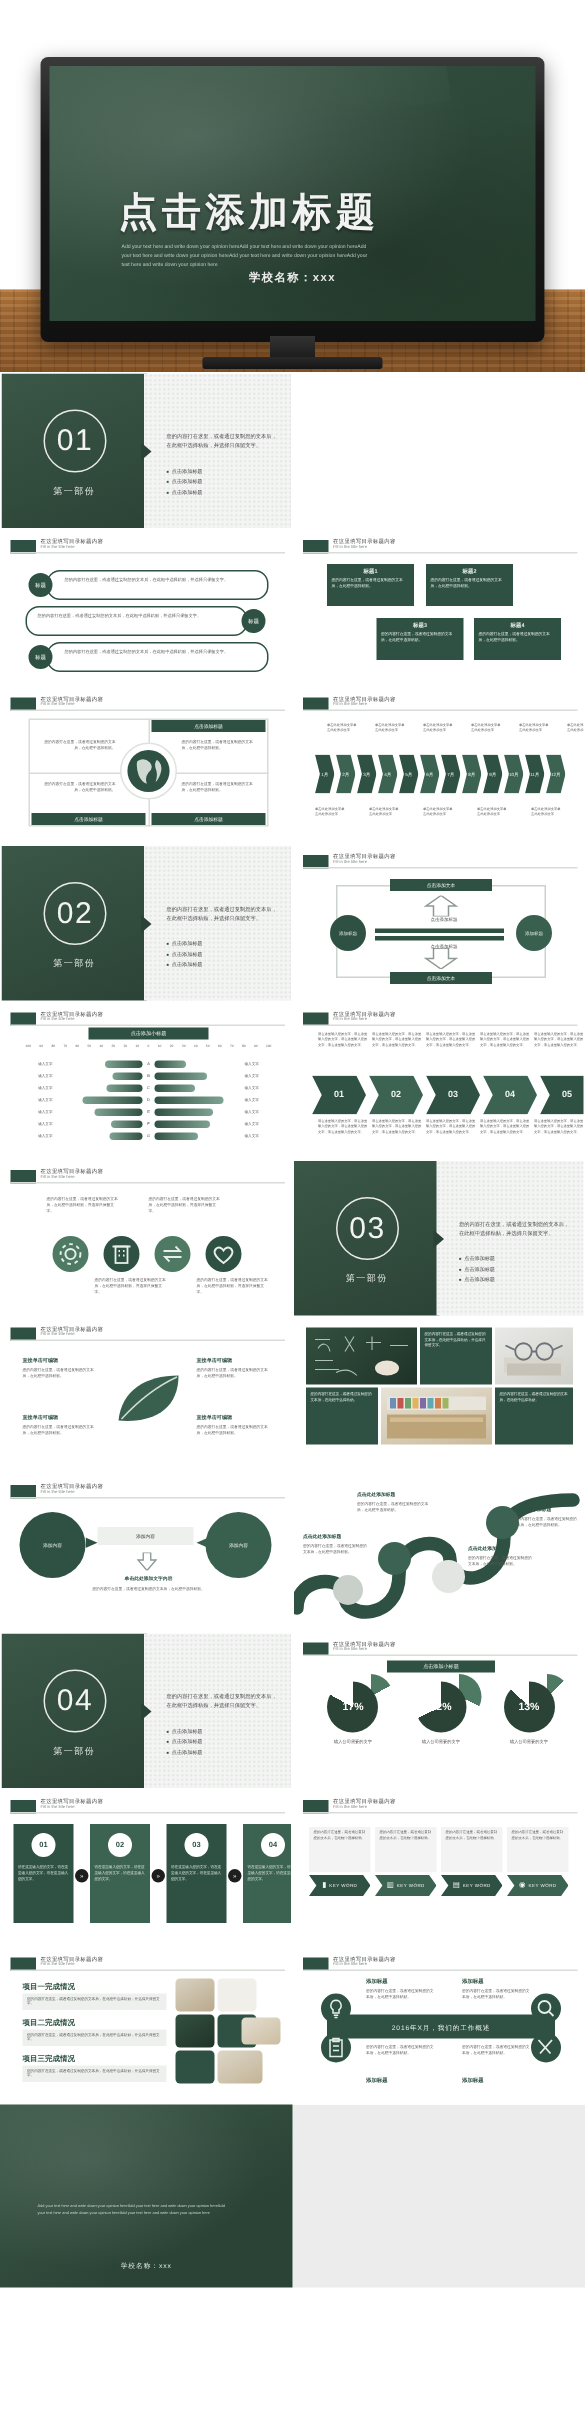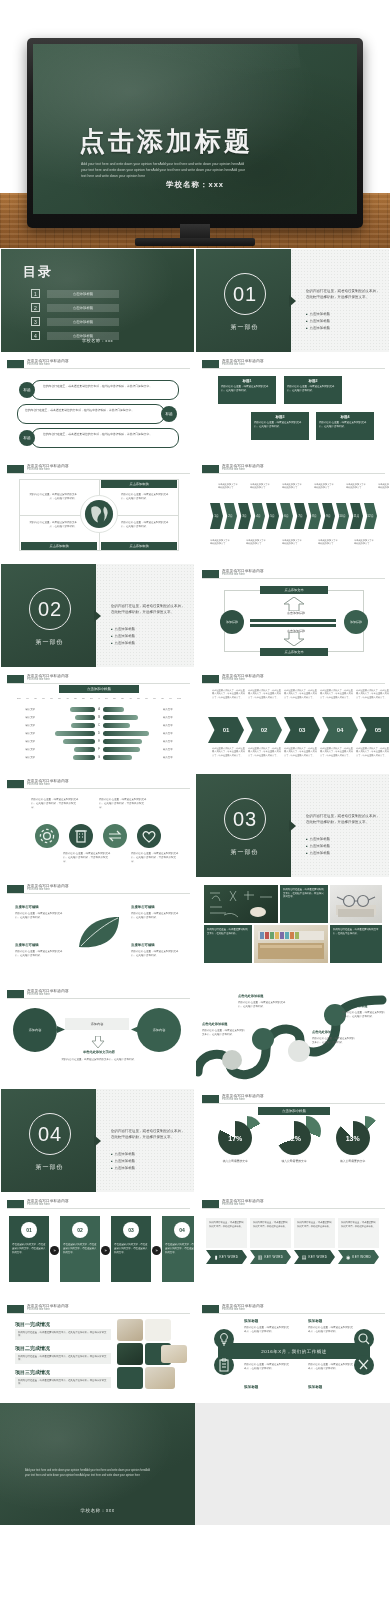--- a/index.html
+++ b/index.html
@@ -153,40 +153,20 @@
         <div class="hero-school">学校名称：xxx</div>
       </div>
     </div>
     <div class="tv-neck"></div>
     <div class="tv-stand"></div>
   </div>
 
   <div class="grid">
 
     <div class="row">
-      <div class="slide catalog">
-        <div class="ct">目录</div>
-        <div class="cat-row" style="top:40px">
-          <div class="cat-num">1</div>
-          <div class="cat-bar">点击添加标题</div>
-        </div>
-        <div class="cat-row" style="top:54px">
-          <div class="cat-num">2</div>
-          <div class="cat-bar">点击添加标题</div>
-        </div>
-        <div class="cat-row" style="top:68px">
-          <div class="cat-num">3</div>
-          <div class="cat-bar">点击添加标题</div>
-        </div>
-        <div class="cat-row" style="top:82px">
-          <div class="cat-num">4</div>
-          <div class="cat-bar">点击添加标题</div>
-        </div>
-        <div class="cat-school">学校名称：xxx</div>
-      </div>
 
       <div class="slide">
         <div class="sec-left"></div>
         <div class="sec-right dot-map"></div>
         <div class="sec-circle">01</div>
         <div class="sec-cap">第一部份</div>
         <div class="sec-tip"></div>
         <div class="sec-body">您的内容打在这里，或者通过复制您的文本后，在此框中选择粘贴，并选择只保留文字。</div>
         <div class="sec-bul">
           <div>点击添加标题</div>

